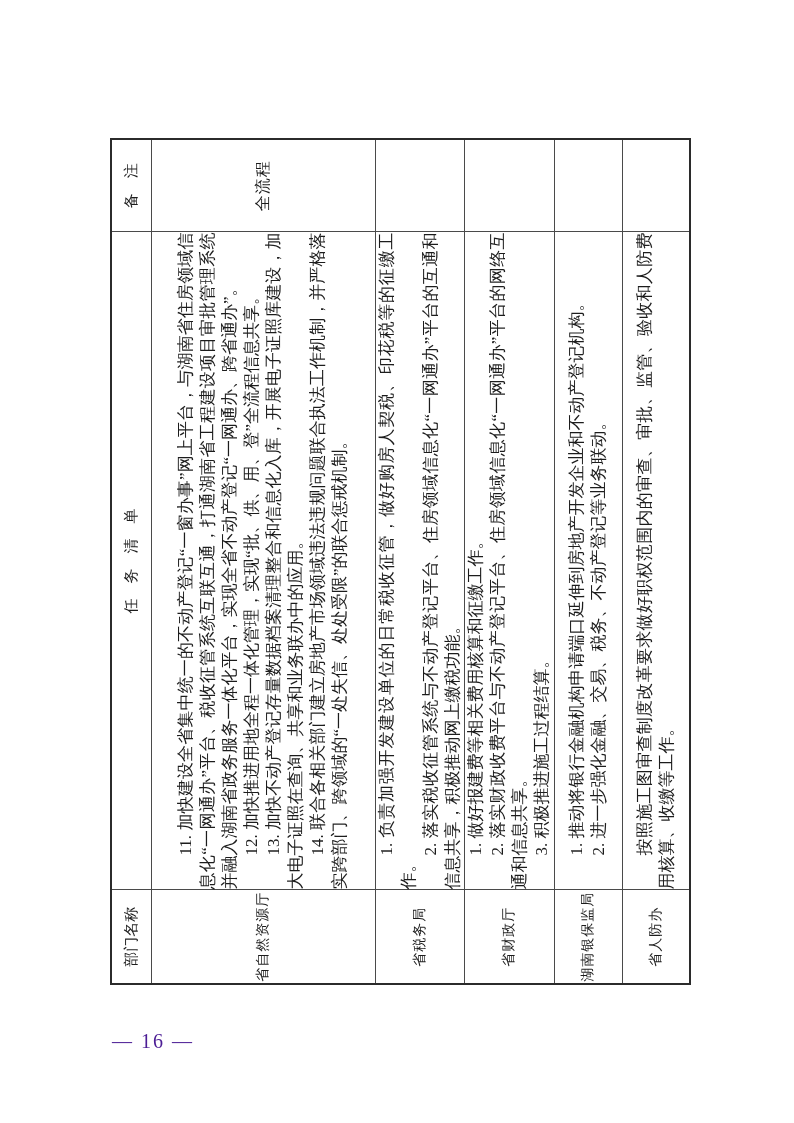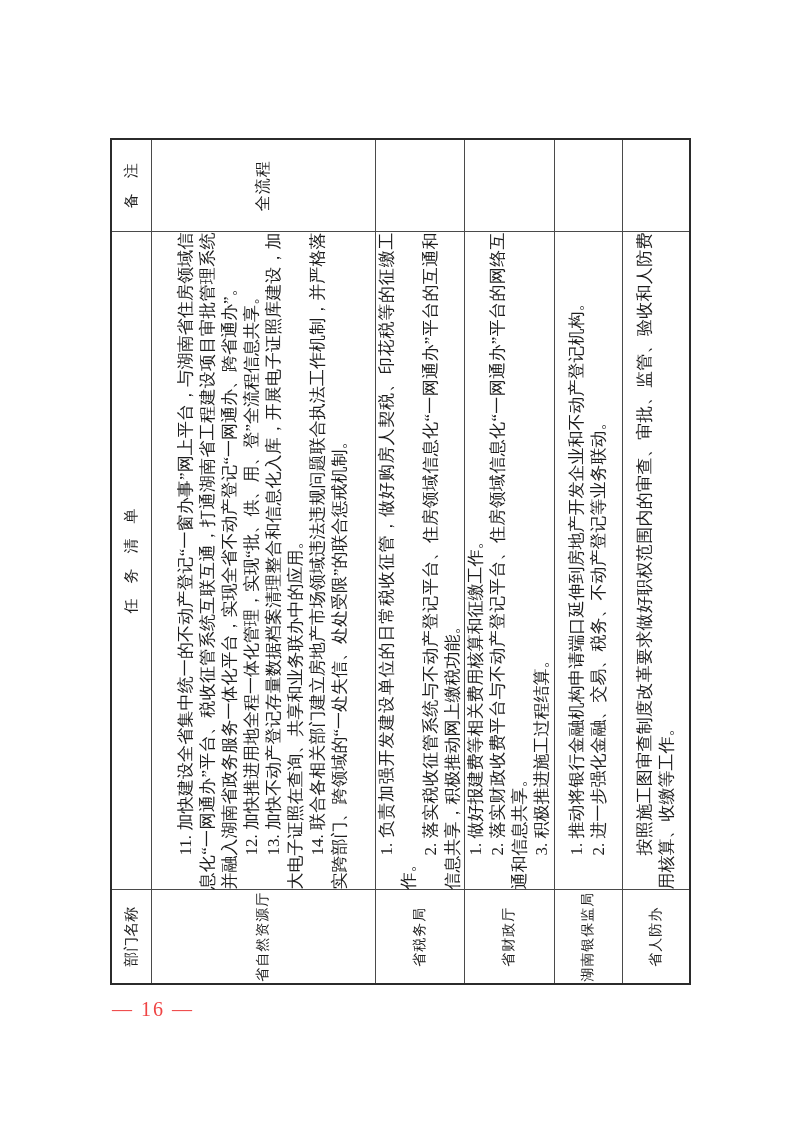--- a/index.html
+++ b/index.html
@@ -77,24 +77,24 @@
     text-align: justify;
   }
   td.remark {
     text-align: center;
     font-size: 16px;
     letter-spacing: 1px;
   }
   .page-number {
     position: absolute;
     left: 112px;
-    top: 998px;
+    top: 1030px;
     font-size: 20px;
     letter-spacing: 2px;
-    color: #ef4444;
+    color: #4c1d95;
     white-space: nowrap;
   }
 </style>
 </head>
 <body>
 
 <div class="page">
 
   <div class="table-rotation-wrap">
     <div class="table-landscape">

